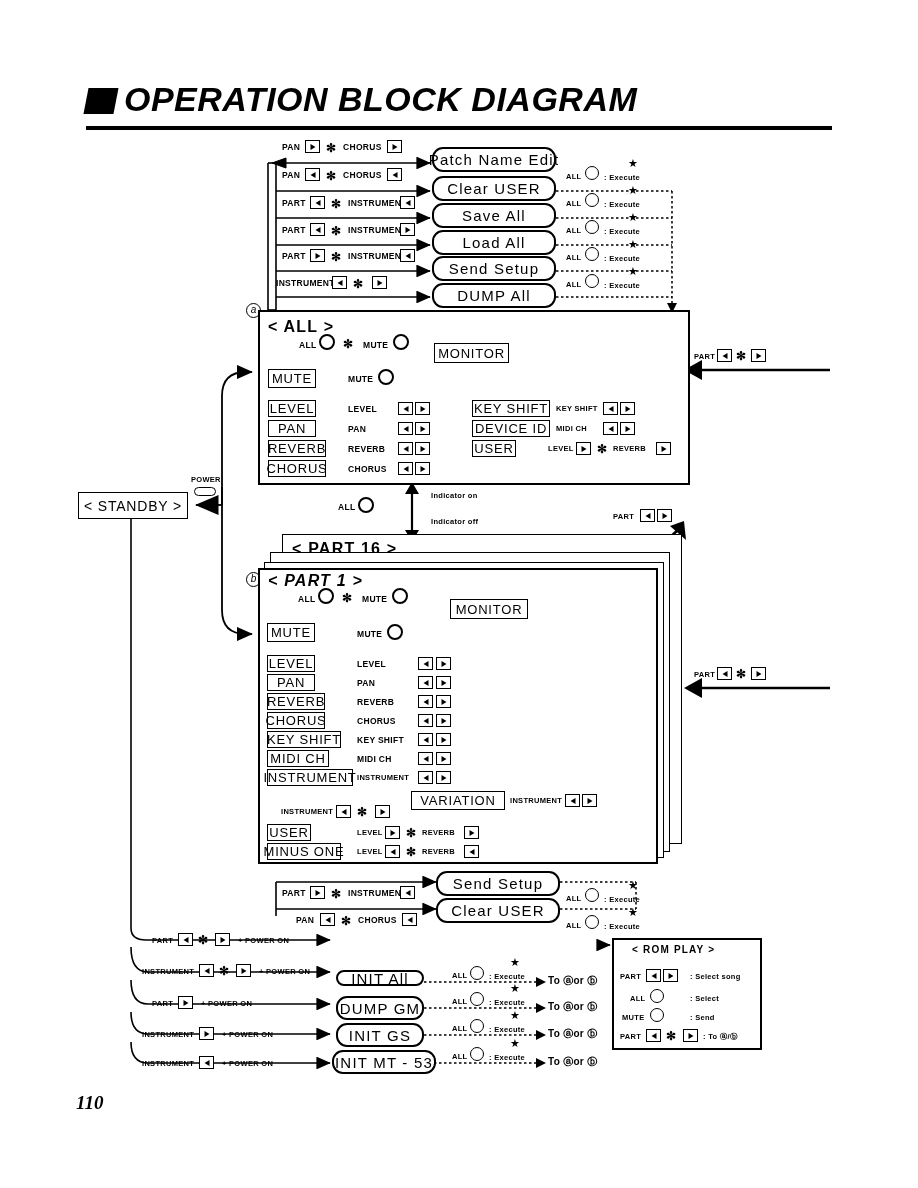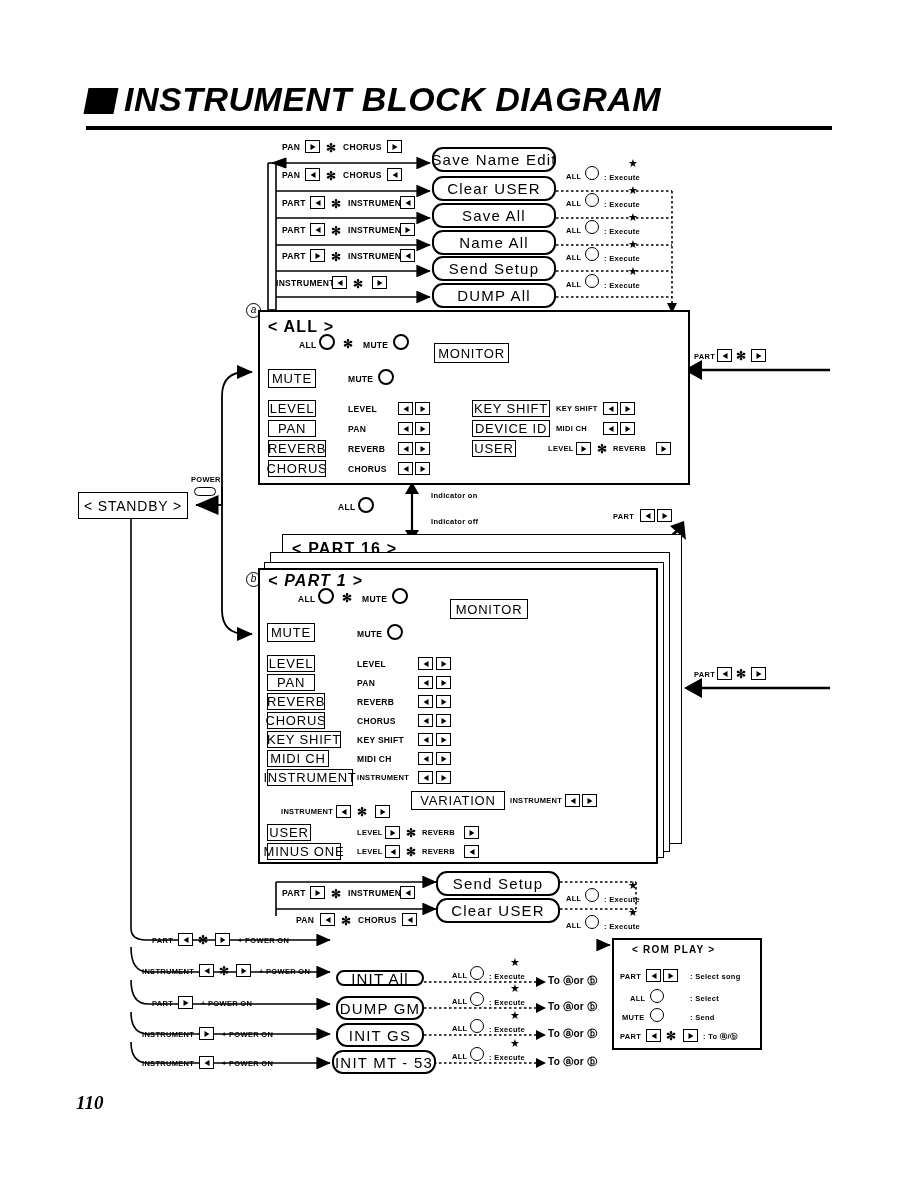--- a/index.html
+++ b/index.html
@@ -72,21 +72,21 @@
 
   svg{position:absolute;left:0;top:0;width:918px;height:1188px;overflow:visible;
       pointer-events:none;}
 </style>
 </head>
 <body>
 
 <div class="page">
 
   <div id="hdr-mark"></div>
-  <div id="hdr-title">INSTRUMENT BLOCK DIAGRAM</div>
+  <div id="hdr-title">OPERATION BLOCK DIAGRAM</div>
   <div id="hdr-rule"></div>
   <div id="page-num">110</div>
 
   <svg viewBox="0 0 918 1188">
     <defs>
       <marker id="arw" markerWidth="9" markerHeight="8" refX="8.5" refY="4" orient="auto">
         <path d="M0,0 L9,4 L0,8 z" fill="#000"></path>
       </marker>
       <marker id="arwb" markerWidth="13" markerHeight="11" refX="12.5" refY="5.5" orient="auto">
         <path d="M0,0 L13,5.5 L0,11 z" fill="#000"></path>
@@ -231,42 +231,42 @@
     <g stroke="#000" fill="none" stroke-width="1.6">
       <path d="M276,191 L276,191"></path>
     </g>
   </svg>
 
   <div class="lbl" style="left:282px;top:143px;">PAN</div>
   <div class="key r" style="left:305px;top:140px;"></div>
   <div class="ast" style="left:326px;top:142px;">✻</div>
   <div class="lbl" style="left:343px;top:143px;">CHORUS</div>
   <div class="key r" style="left:387px;top:140px;"></div>
-  <div class="cmd" style="left:432px;top:147px;width:124px;height:25px;">Save Name Edit</div>
+  <div class="cmd" style="left:432px;top:147px;width:124px;height:25px;">Patch Name Edit</div>
 
   <div class="lbl" style="left:282px;top:171px;">PAN</div>
   <div class="key l" style="left:305px;top:168px;"></div>
   <div class="ast" style="left:326px;top:170px;">✻</div>
   <div class="lbl" style="left:343px;top:171px;">CHORUS</div>
   <div class="key l" style="left:387px;top:168px;"></div>
   <div class="cmd" style="left:432px;top:176px;width:124px;height:25px;">Clear  USER</div>
 
   <div class="lbl" style="left:282px;top:199px;">PART</div>
   <div class="key l" style="left:310px;top:196px;"></div>
   <div class="ast" style="left:331px;top:198px;">✻</div>
   <div class="lbl" style="left:348px;top:199px;">INSTRUMENT</div>
   <div class="key l" style="left:400px;top:196px;"></div>
   <div class="cmd" style="left:432px;top:203px;width:124px;height:25px;">Save  All</div>
 
   <div class="lbl" style="left:282px;top:226px;">PART</div>
   <div class="key l" style="left:310px;top:223px;"></div>
   <div class="ast" style="left:331px;top:225px;">✻</div>
   <div class="lbl" style="left:348px;top:226px;">INSTRUMENT</div>
   <div class="key r" style="left:400px;top:223px;"></div>
-  <div class="cmd" style="left:432px;top:230px;width:124px;height:25px;">Name  All</div>
+  <div class="cmd" style="left:432px;top:230px;width:124px;height:25px;">Load  All</div>
 
   <div class="lbl" style="left:282px;top:252px;">PART</div>
   <div class="key r" style="left:310px;top:249px;"></div>
   <div class="ast" style="left:331px;top:251px;">✻</div>
   <div class="lbl" style="left:348px;top:252px;">INSTRUMENT</div>
   <div class="key l" style="left:400px;top:249px;"></div>
   <div class="cmd" style="left:432px;top:256px;width:124px;height:25px;">Send  Setup</div>
 
   <div class="lbl" style="left:276px;top:279px;">INSTRUMENT</div>
   <div class="key l" style="left:332px;top:276px;"></div>

